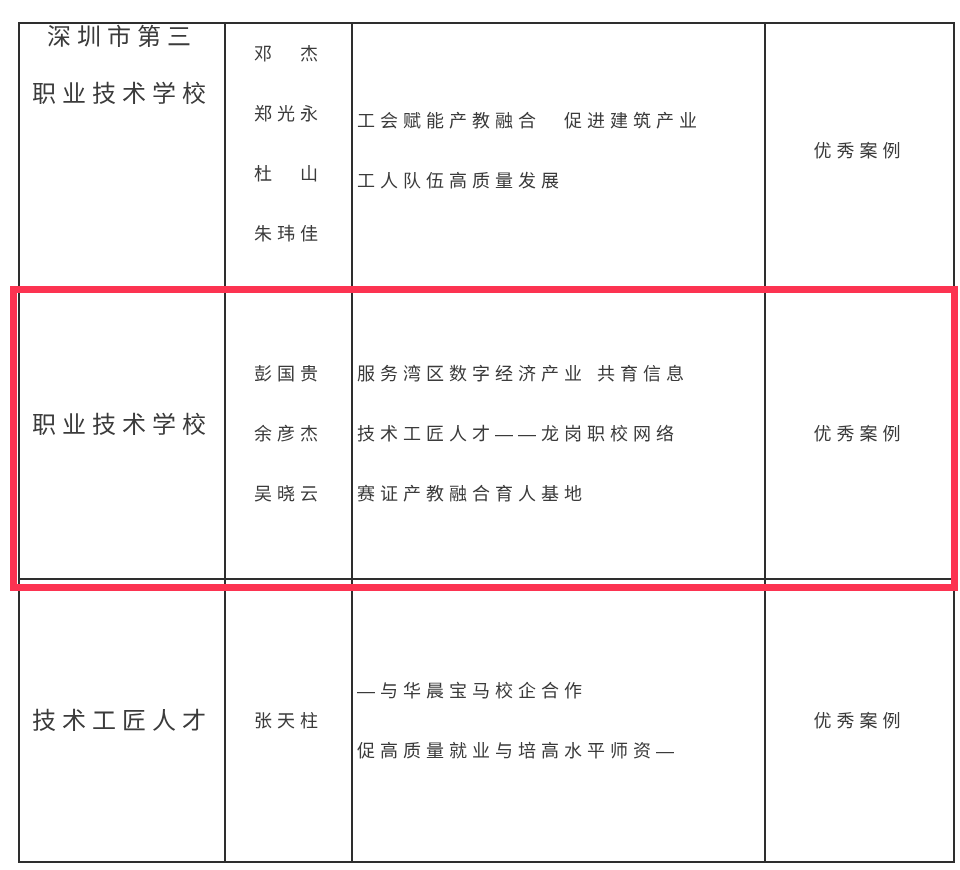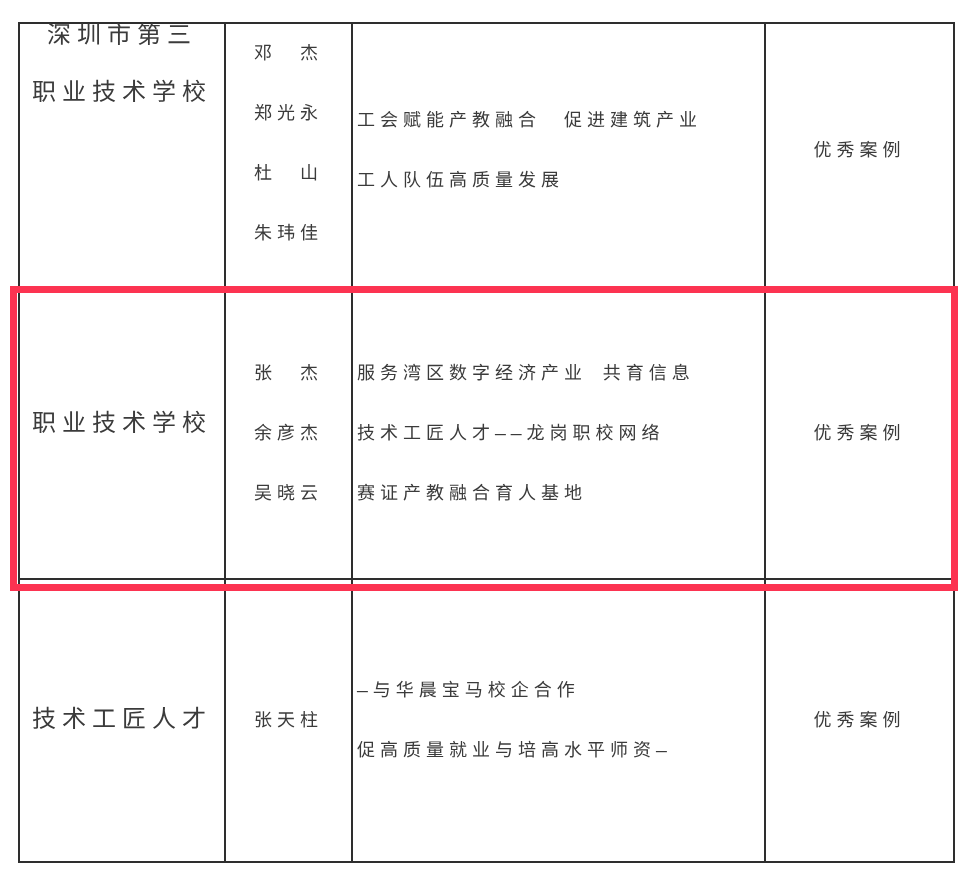--- a/index.html
+++ b/index.html
@@ -6,21 +6,21 @@
     --text:#3b3b3b;
     --grid:#2e2e2e;
     --highlight:#fc3351;
   }
   html,body{margin:0;padding:0;background:#ffffff;}
   .page{
     position:relative;
     width:960px;height:870px;
     background:#ffffff;
     overflow:hidden;
-    font-family:Liberation Mono, monospace;
+    font-family:Liberation Sans, sans-serif;
     color:var(--text);
   }
   .doc-table{
     position:absolute;
     left:18px;top:22px;
     width:937px;height:841px;
     box-sizing:border-box;
     border:2px solid var(--grid);
     display:grid;
     grid-template-columns:206px 127px 413px 1fr;
@@ -101,21 +101,21 @@
       <div class="up5">优秀案例</div>
     </div>
 
     <div class="cell school b-r b-b">
       <div class="stack up9">
         <div>职业技术学校</div>
       </div>
     </div>
     <div class="cell b-r b-b">
       <div class="stack">
-        <div>张　杰</div>
+        <div>彭国贵</div>
         <div>余彦杰</div>
         <div>吴晓云</div>
       </div>
     </div>
     <div class="cell left b-r b-b">
       <div class="stack">
         <div>服务湾区数字经济产业 共育信息</div>
         <div>技术工匠人才——龙岗职校网络</div>
         <div>赛证产教融合育人基地</div>
       </div>

